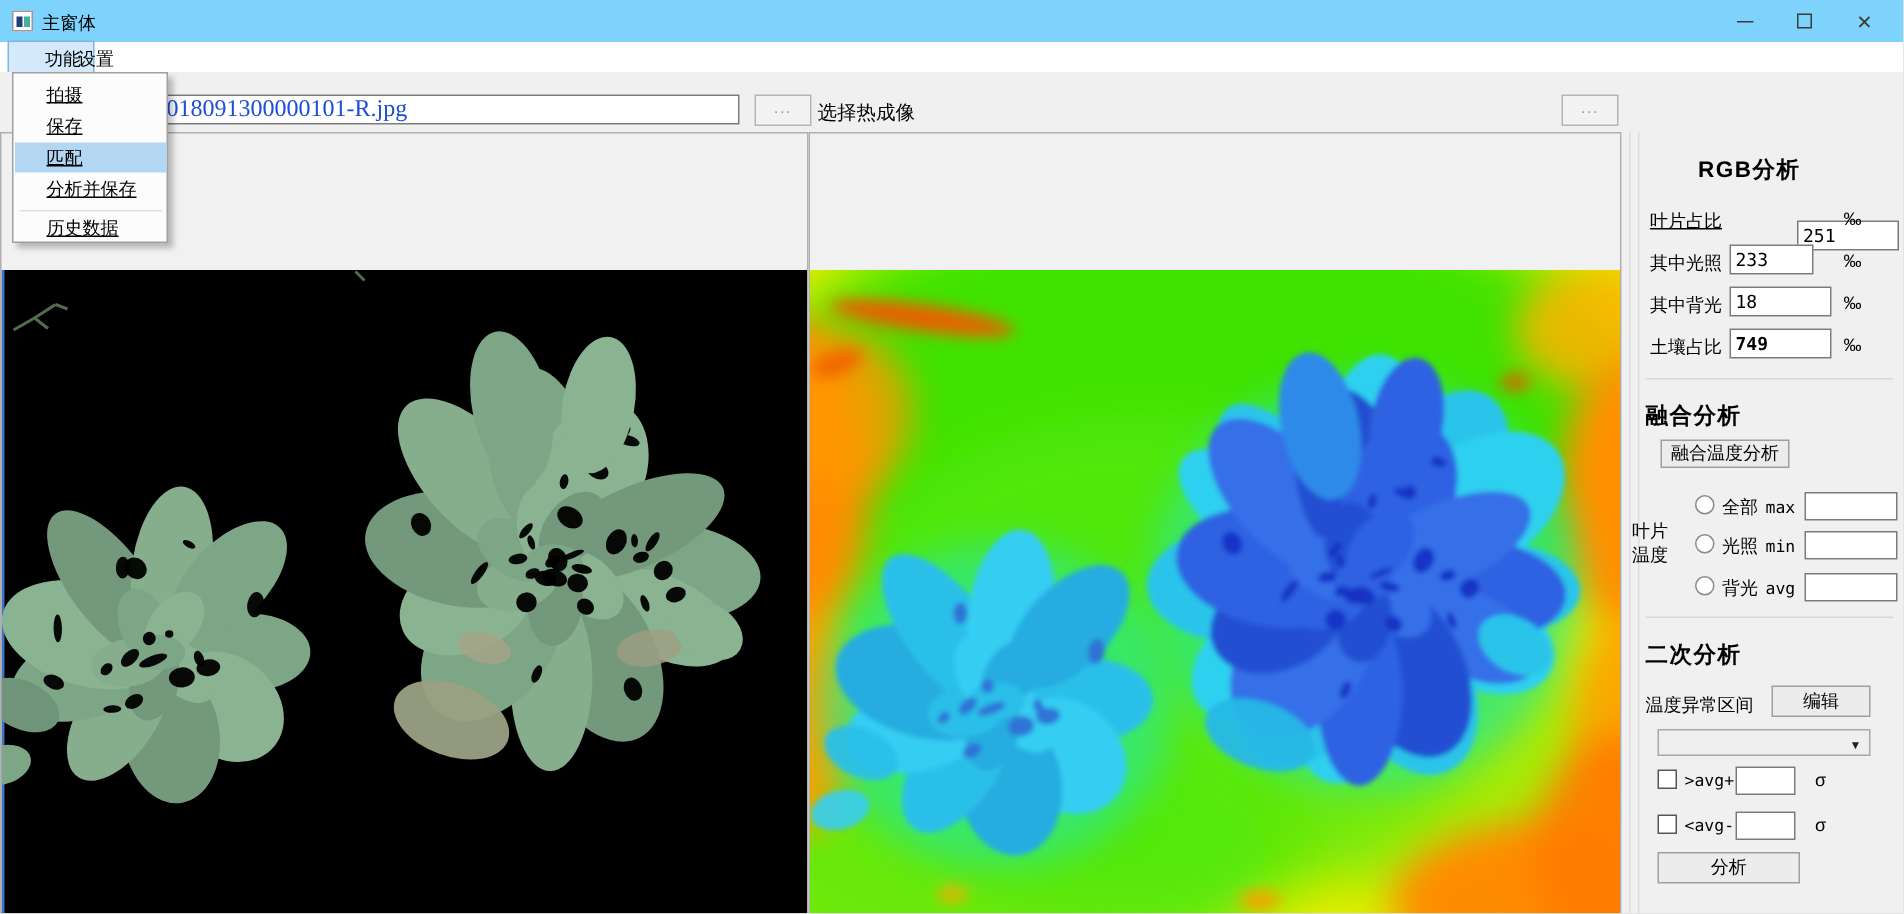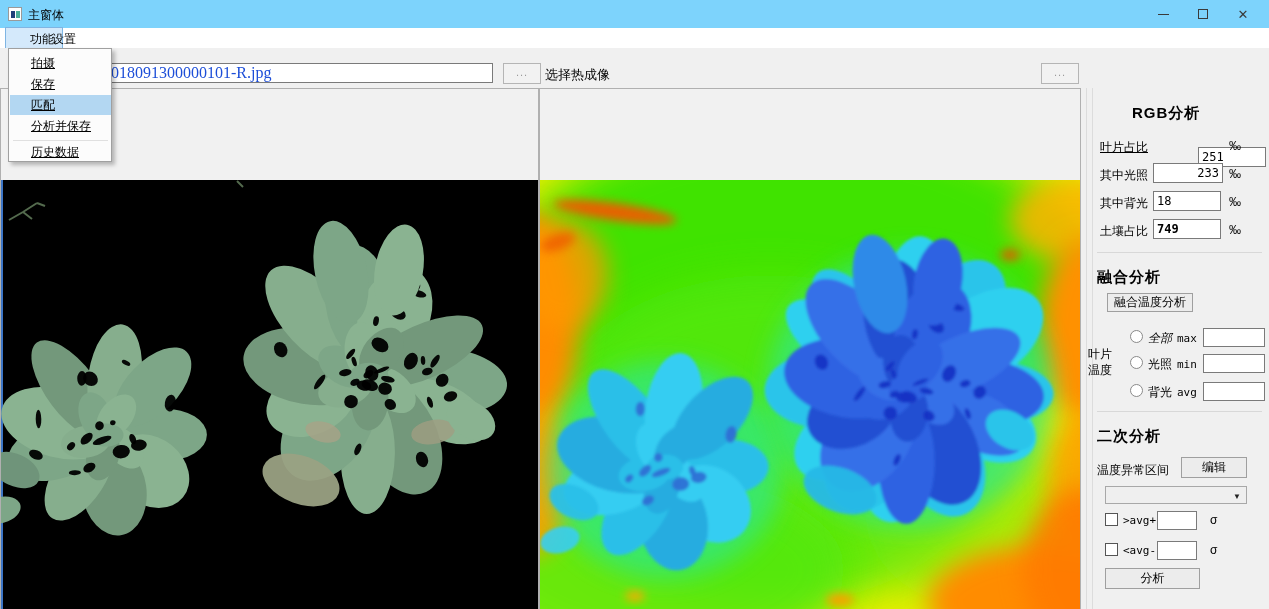--- a/index.html
+++ b/index.html
@@ -334,41 +334,41 @@
     <div class="split-line" style="left:1092px;"></div>
   </div>
 
   <div class="side-h" style="left:1100px; top:104px;margin-left:32px;">RGB分析</div>
 
   <span class="side-label" style="left:1100px; top:139px;text-decoration:underline;">叶片占比</span>
   <input class="side-input" style="left: 1198px; top: 135px; width: 68px; margin-top: 12px;" value="251">
   <span class="side-label" style="left:1229px; top:139px;">‰</span>
 
   <span class="side-label" style="left:1100px; top:167px;">其中光照</span>
-  <input class="side-input" style="left: 1153px; top: 163px; width: 70px; text-align: right;" value="233">
+  <input class="side-input" style="left: 1153px; top: 163px; width: 56px;" value="233">
   <span class="side-label" style="left:1229px; top:167px;">‰</span>
 
   <span class="side-label" style="left:1100px; top:195px;">其中背光</span>
   <input class="side-input" style="left: 1153px; top: 191px; width: 68px;" value="18">
   <span class="side-label" style="left:1229px; top:195px;">‰</span>
 
   <span class="side-label" style="left:1100px; top:223px;">土壤占比</span>
   <input class="side-input" style="left: 1153px; top: 219px; width: 68px; font-weight: bold;" value="749">
   <span class="side-label" style="left:1229px; top:223px;">‰</span>
 
   <div class="sep" style="left:1097px; top:252px; width:165px;"></div>
 
   <div class="side-h" style="left:1097px; top:268px;">融合分析</div>
   <div class="btn" style="left:1107px; top:293px; width:86px; height:19px; line-height:17px;">融合温度分析</div>
 
   <span class="side-label" style="left:1088px; top:346px;">叶片</span>
   <span class="side-label" style="left:1088px; top:362px;">温度</span>
 
   <span class="radio" style="left:1130px; top:330px;"></span>
-  <span class="side-label" style="left:1148px; top:330px;font-style:italic;">全部</span>
+  <span class="side-label" style="left:1148px; top:330px;">全部</span>
   <span class="stat" style="left:1177px; top:332px;">max</span>
   <input class="side-input" style="left: 1203px; top: 328px; width: 62px; height: 19px;" value="">
 
   <span class="radio" style="left:1130px; top:356px;"></span>
   <span class="side-label" style="left:1148px; top:356px;">光照</span>
   <span class="stat" style="left:1177px; top:358px;">min</span>
   <input class="side-input" style="left: 1203px; top: 354px; width: 62px; height: 19px;" value="">
 
   <span class="radio" style="left:1130px; top:384px;"></span>
   <span class="side-label" style="left:1148px; top:384px;">背光</span>

